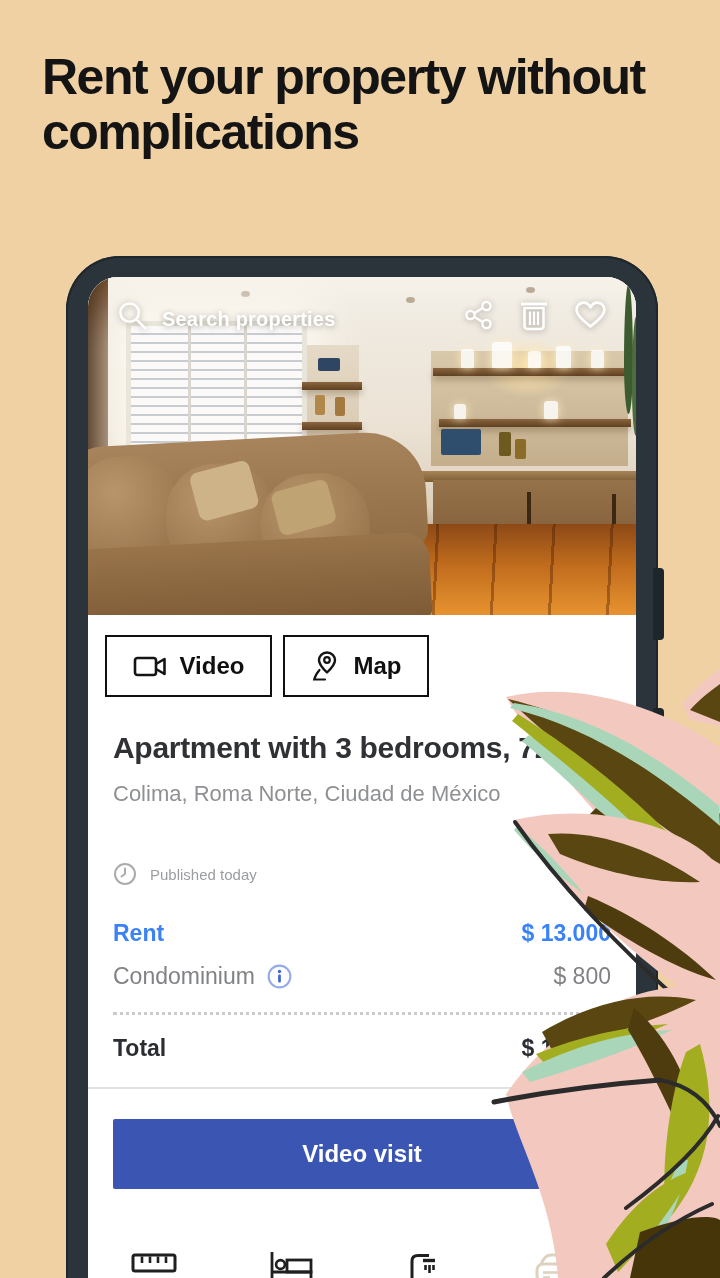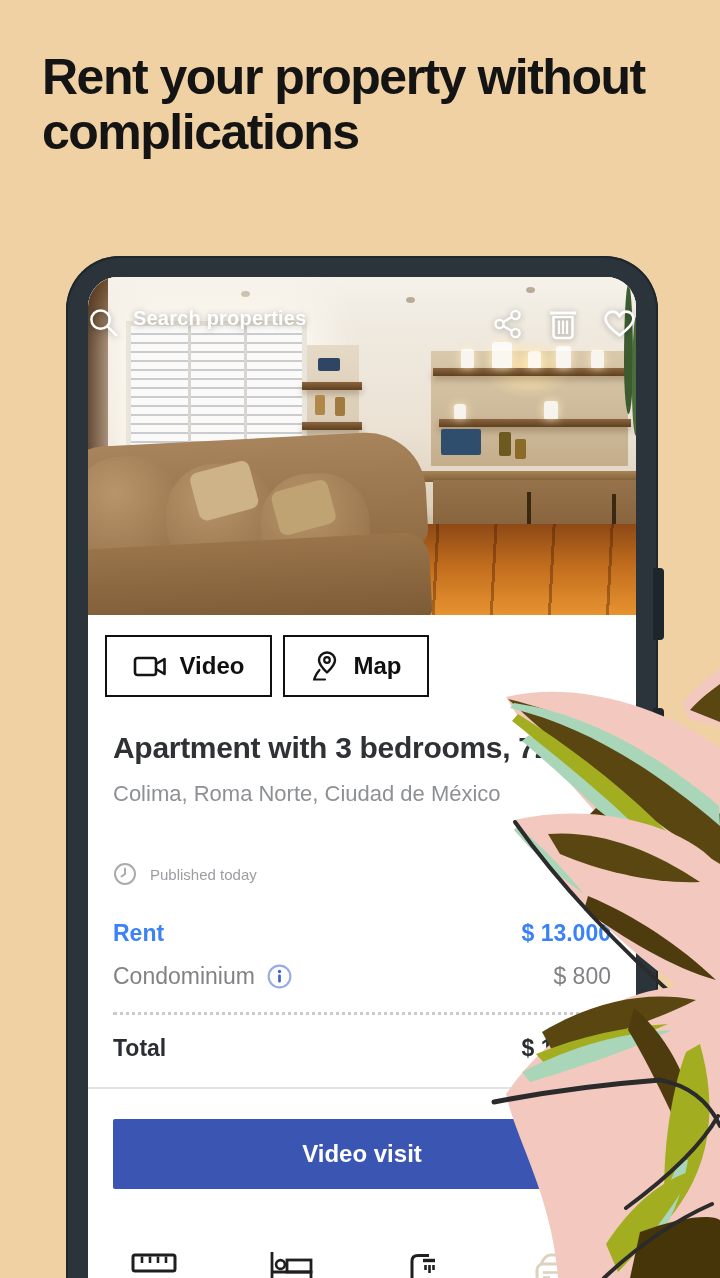--- a/index.html
+++ b/index.html
@@ -77,22 +77,22 @@
     background:linear-gradient(180deg,#a8845c,#8f6c44); border-radius:40px 60px 18px 18px; }
   .couch .cushion { position:absolute; border-radius:45%;
     background:radial-gradient(circle at 40% 30%,#b9956c,#8f6b43); }
   .couch .seat { position:absolute; left:2%; bottom:0; width:98%; height:46%;
     background:linear-gradient(180deg,#99744b,#7c5a34); border-radius:20px 26px 10px 10px; }
   .couch .pillow { position:absolute; background:#cdb387; border-radius:8px; transform:rotate(-12deg); }
   .ph-plant { position:absolute; right:-6px; top:2%; width:26px; height:55%; }
   .ph-plant span { position:absolute; background:#3c5c30; border-radius:50% 50% 50% 50%/60% 60% 40% 40%; }
 
   
-  .searchbar { position:absolute; left:0; top:30px; right:0; height:40px;
-    display:flex; align-items:flex-start; padding:0 0; z-index:3;
+  .searchbar { position:absolute; left:0; top:14px; right:0; height:40px;
+    display:flex; align-items:flex-end; padding:0 29px; z-index:3;
     color:#ffffff; text-shadow:0 1px 6px rgba(0,0,0,.35); }
   .searchbar svg { filter:drop-shadow(0 1px 3px rgba(0,0,0,.3)); }
   .search-label { font-size:20px; font-weight:bold; letter-spacing:.2px; margin-left:14px; flex:1; }
   .sb-icons { display:flex; align-items:center; gap:25px; }
 
   
   .card { position:absolute; left:0; right:0; top:338px; bottom:0; background:#fff; padding:0 25px; }
   .tabs { display:flex; gap:11px; margin:20px 0 0 -8px; }
   .tab { height:62px; display:flex; align-items:center; justify-content:center; gap:13px;
     background:#fff; border:2.5px solid #101010; color:#101010; font-size:24px; font-weight:bold; }

